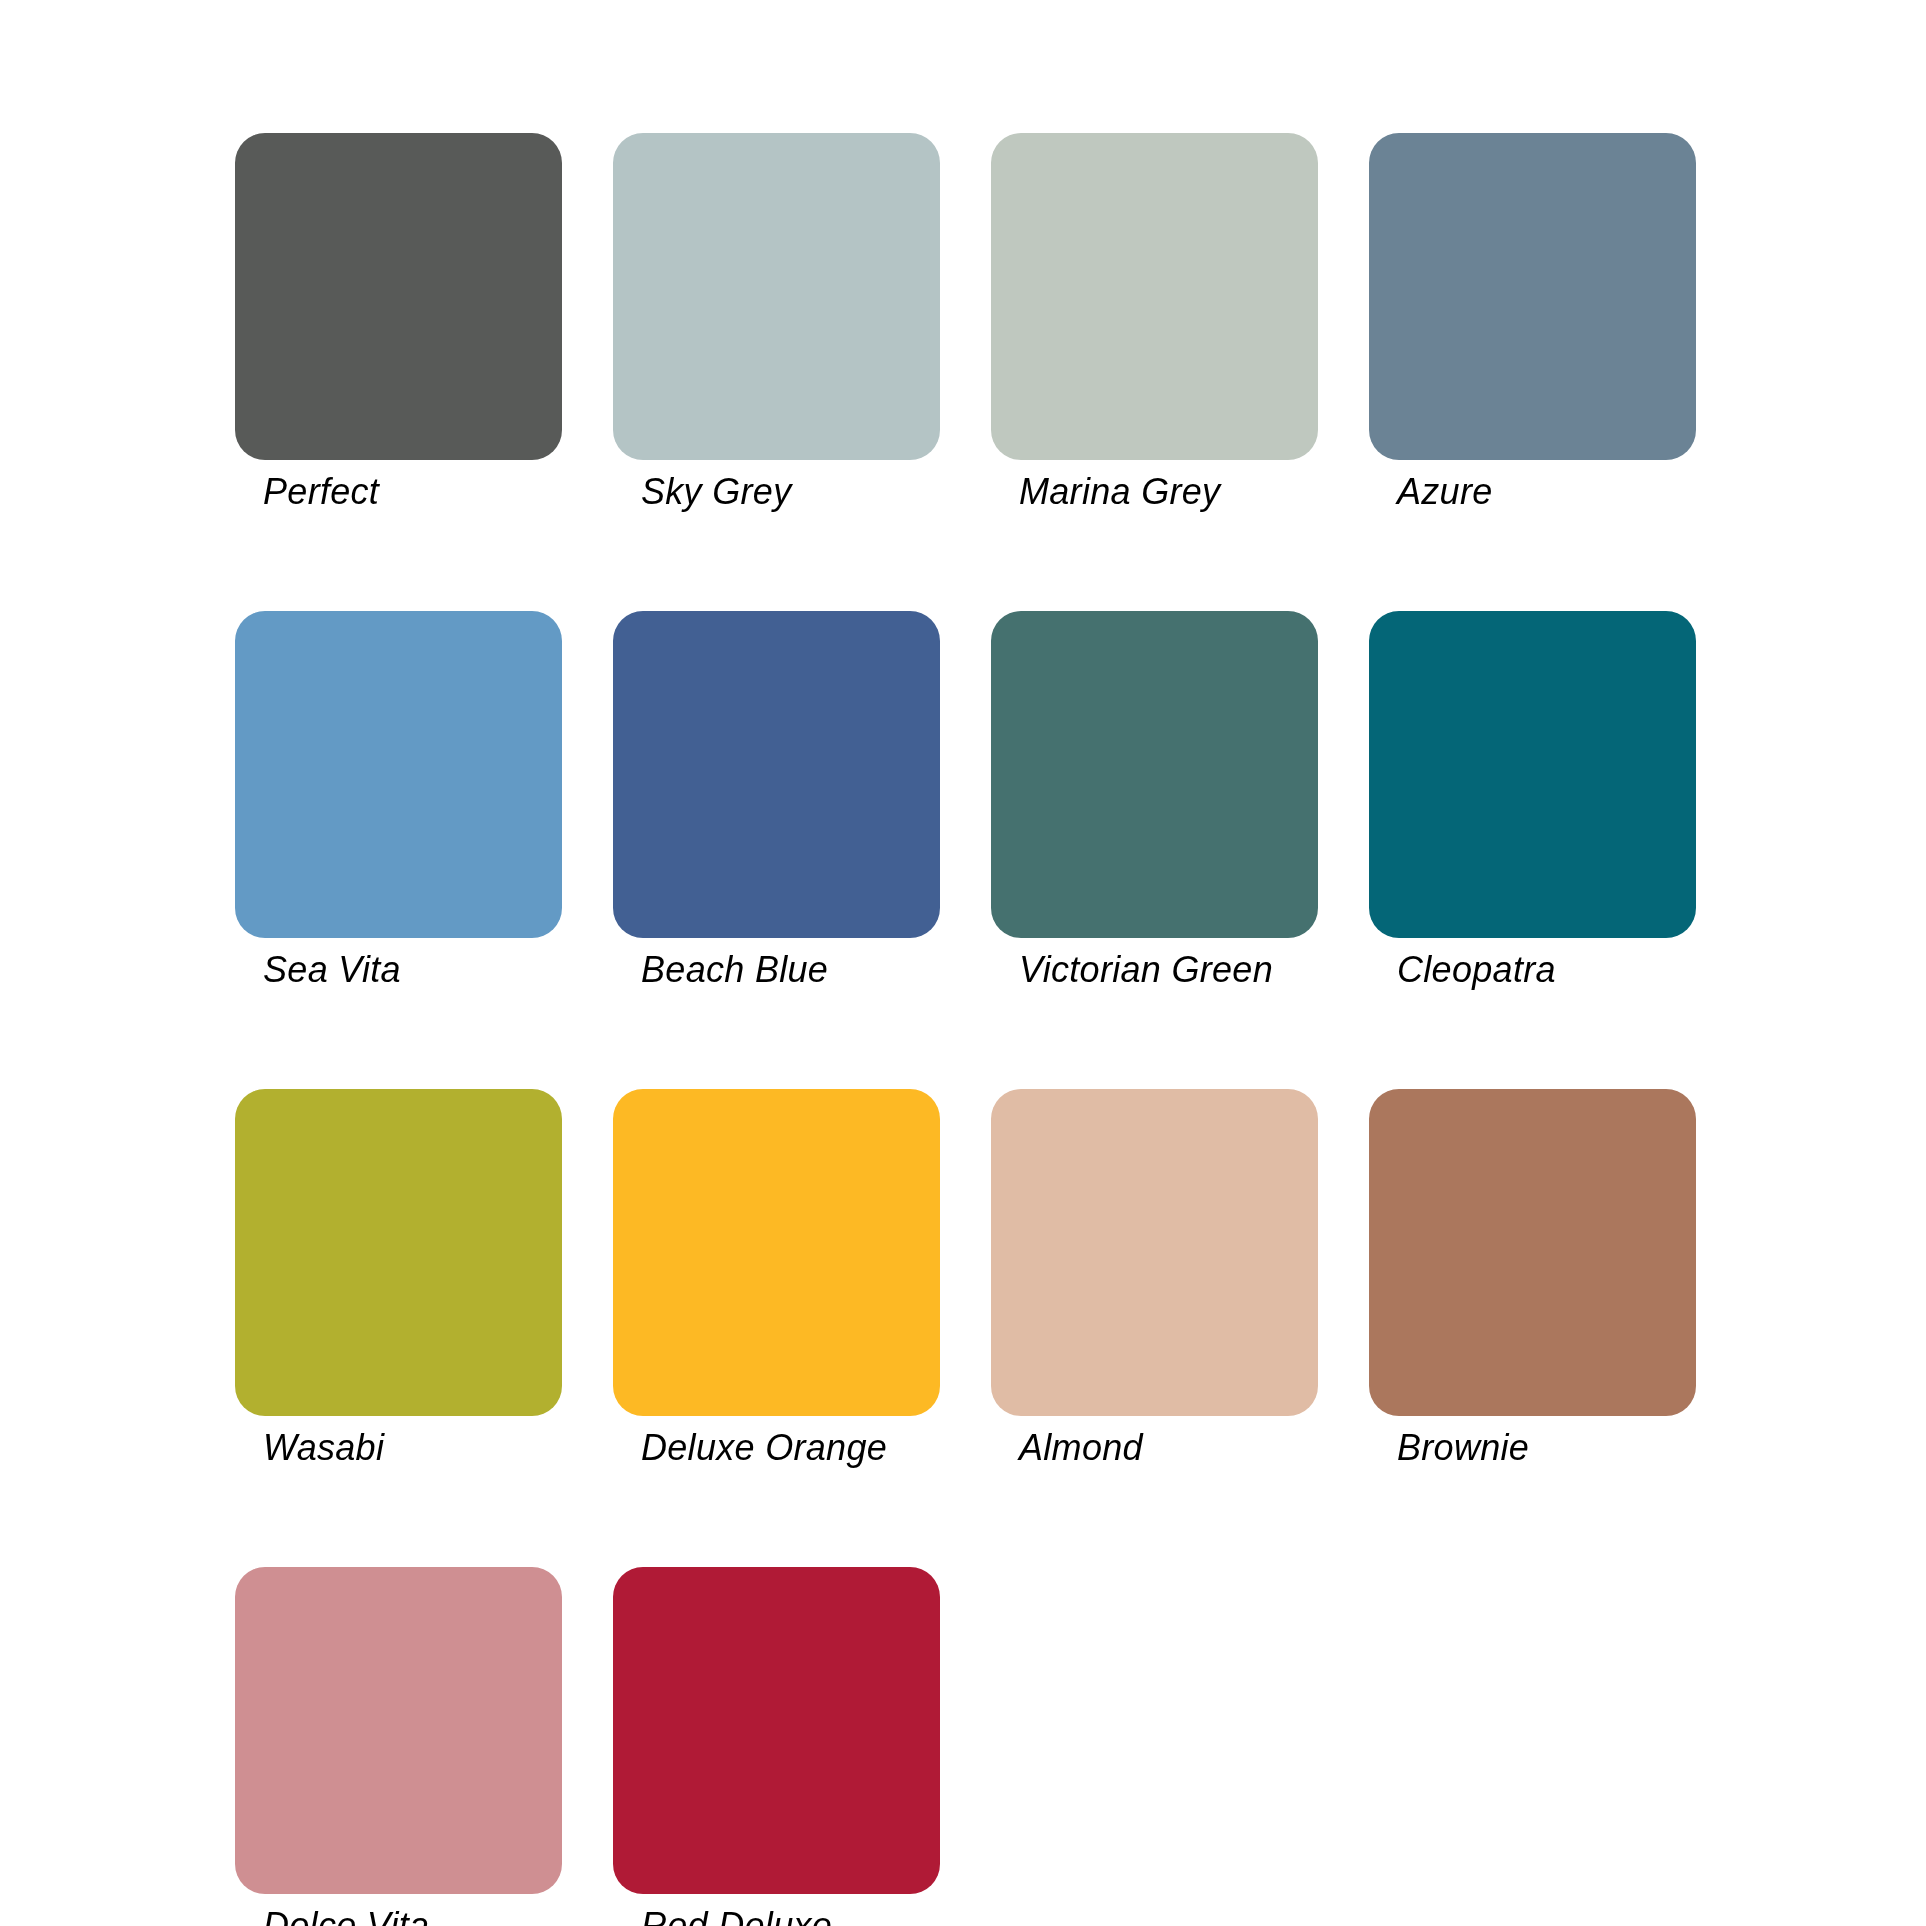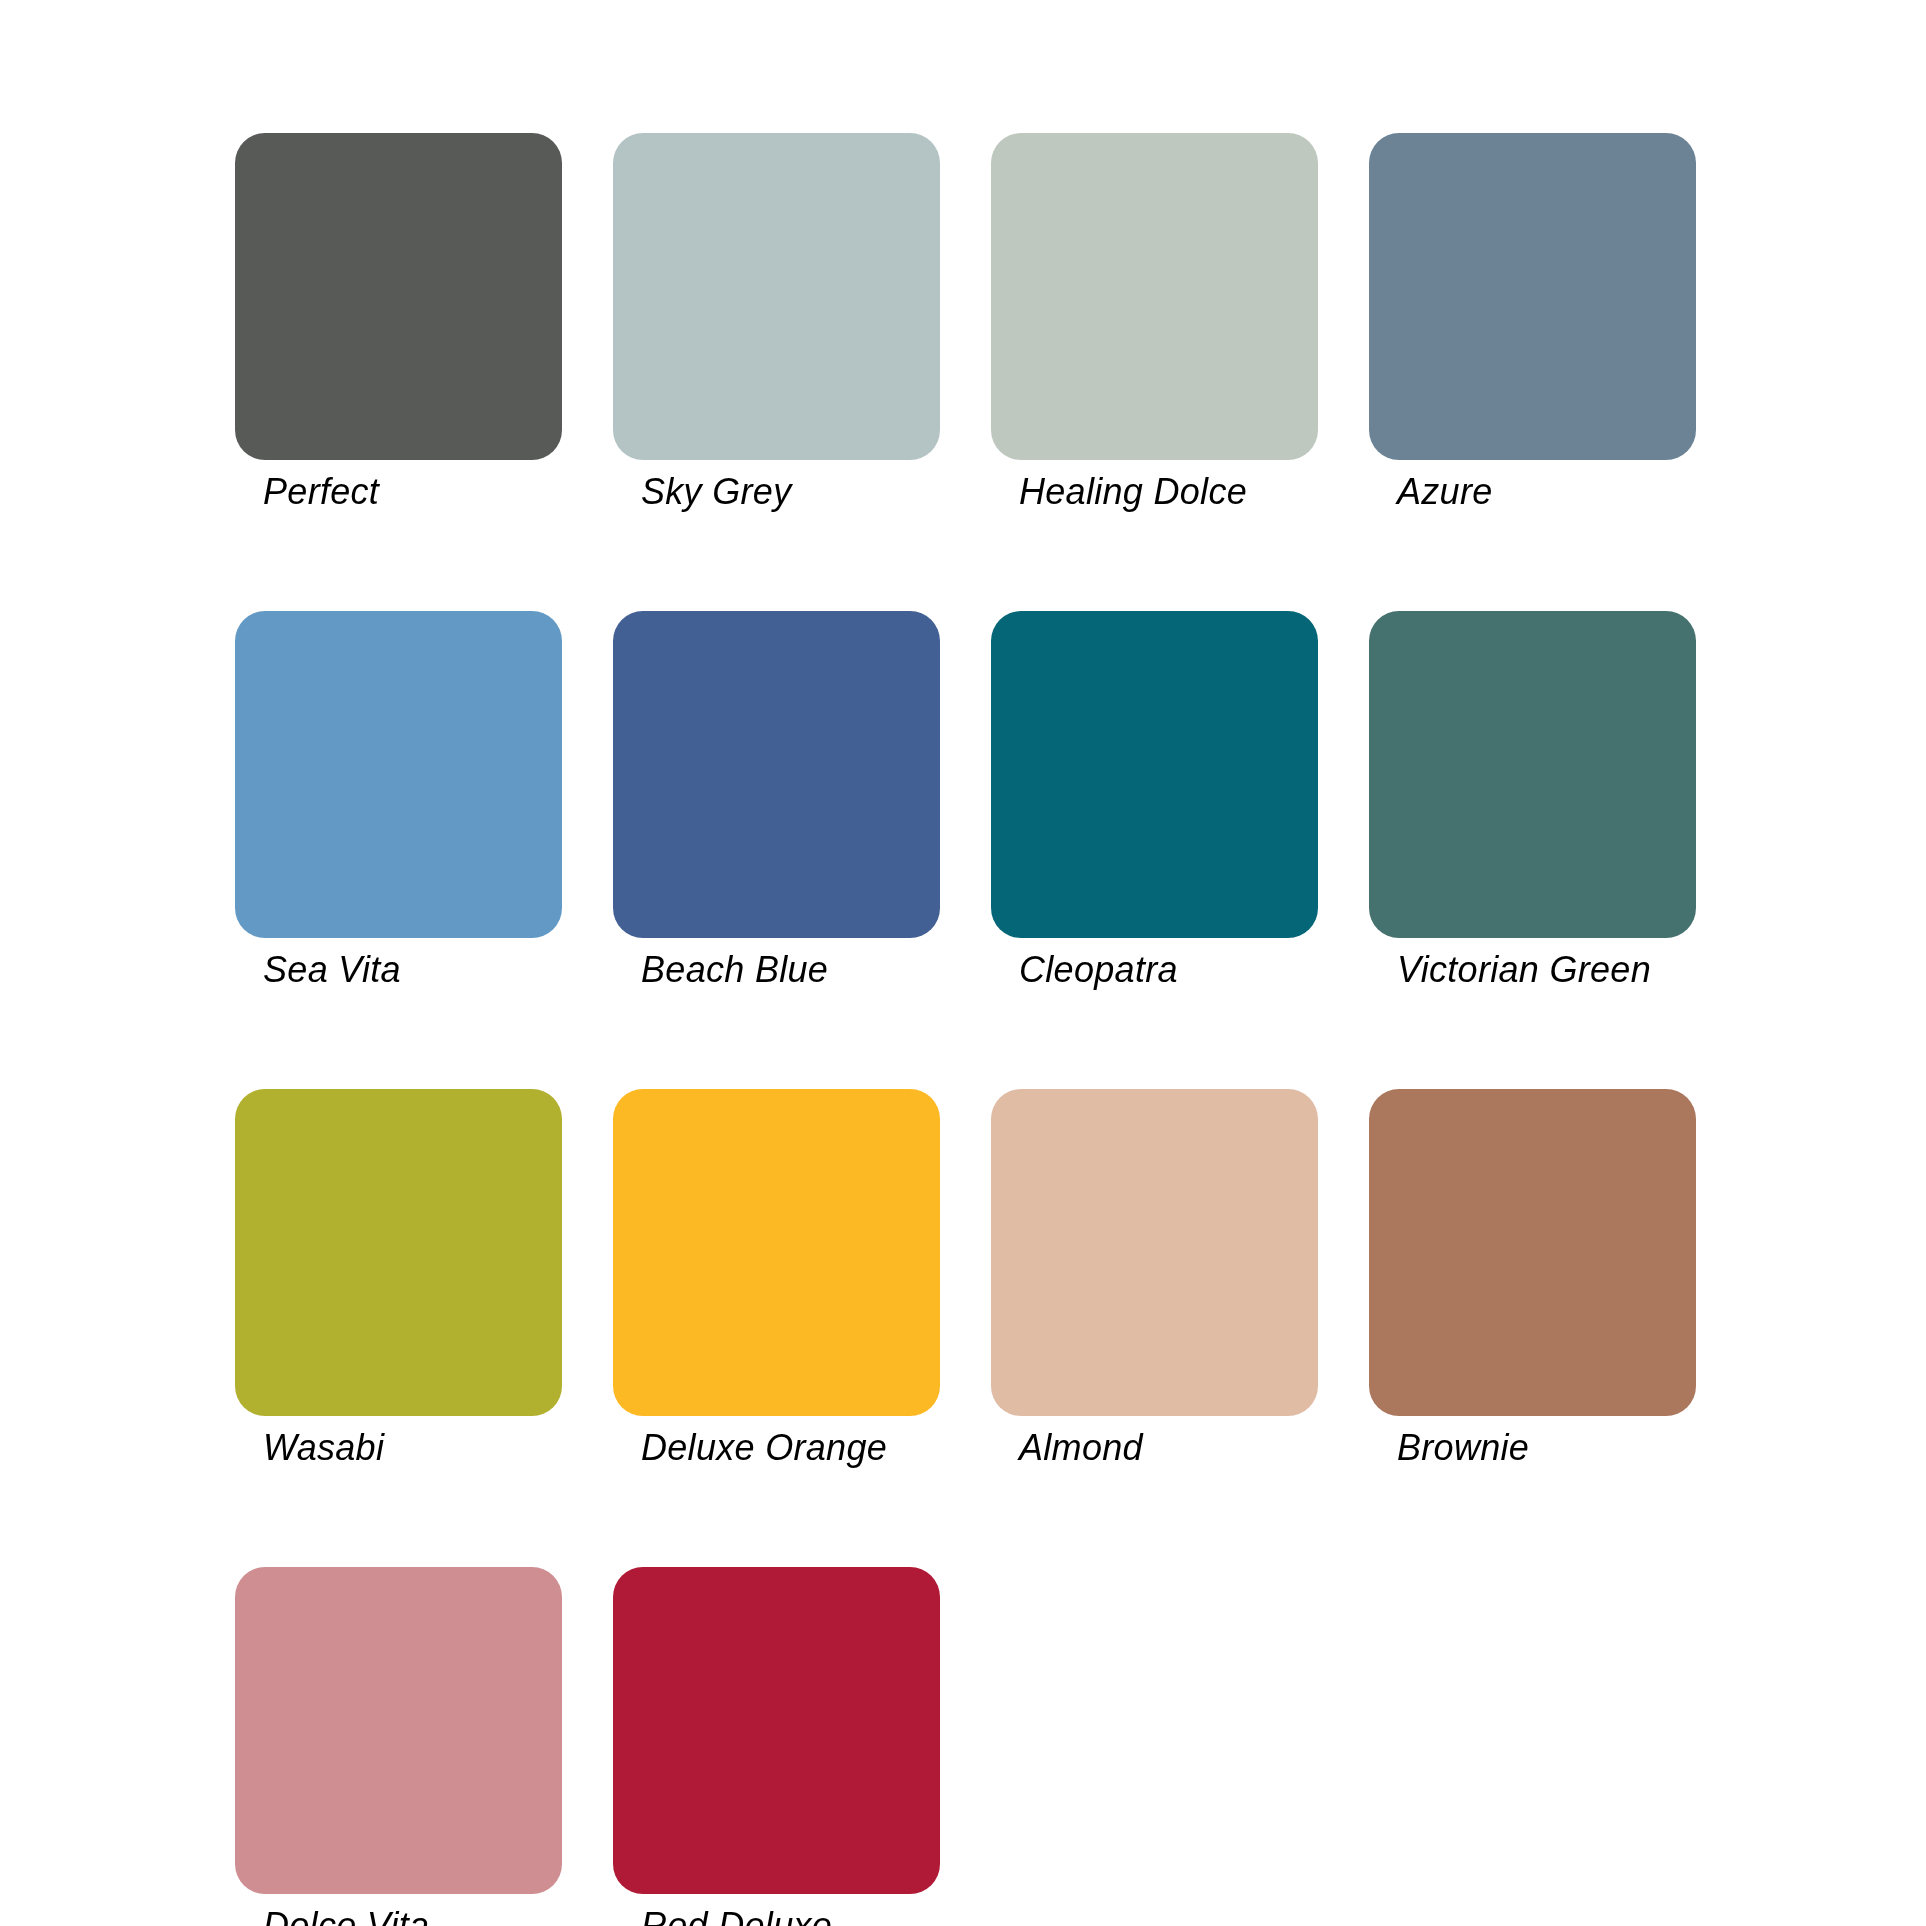--- a/index.html
+++ b/index.html
@@ -69,41 +69,41 @@
       <div class="swatch-cell">
         <div class="swatch-chip" style="background-color: rgb(88, 90, 88);"></div>
         <span class="swatch-label">Perfect</span>
       </div>
       <div class="swatch-cell">
         <div class="swatch-chip" style="background-color: rgb(180, 196, 197);"></div>
         <span class="swatch-label">Sky Grey</span>
       </div>
       <div class="swatch-cell">
         <div class="swatch-chip" style="background-color: rgb(191, 200, 191);"></div>
-        <span class="swatch-label">Healing Dolce</span>
+        <span class="swatch-label">Marina Grey</span>
       </div>
       <div class="swatch-cell">
         <div class="swatch-chip" style="background-color: rgb(107, 131, 149);"></div>
         <span class="swatch-label">Azure</span>
       </div>
       <div class="swatch-cell">
         <div class="swatch-chip" style="background-color: rgb(99, 154, 197);"></div>
         <span class="swatch-label">Sea Vita</span>
       </div>
       <div class="swatch-cell">
         <div class="swatch-chip" style="background-color: rgb(66, 96, 147);"></div>
         <span class="swatch-label">Beach Blue</span>
       </div>
       <div class="swatch-cell">
+        <div class="swatch-chip" style="background-color: rgb(69, 113, 111);"></div>
+        <span class="swatch-label">Victorian Green</span>
+      </div>
+      <div class="swatch-cell">
         <div class="swatch-chip" style="background-color: rgb(4, 102, 119);"></div>
         <span class="swatch-label">Cleopatra</span>
-      </div>
-      <div class="swatch-cell">
-        <div class="swatch-chip" style="background-color: rgb(69, 113, 111);"></div>
-        <span class="swatch-label">Victorian Green</span>
       </div>
       <div class="swatch-cell">
         <div class="swatch-chip" style="background-color: rgb(178, 176, 47);"></div>
         <span class="swatch-label">Wasabi</span>
       </div>
       <div class="swatch-cell">
         <div class="swatch-chip" style="background-color: rgb(253, 185, 36);"></div>
         <span class="swatch-label">Deluxe Orange</span>
       </div>
       <div class="swatch-cell">

